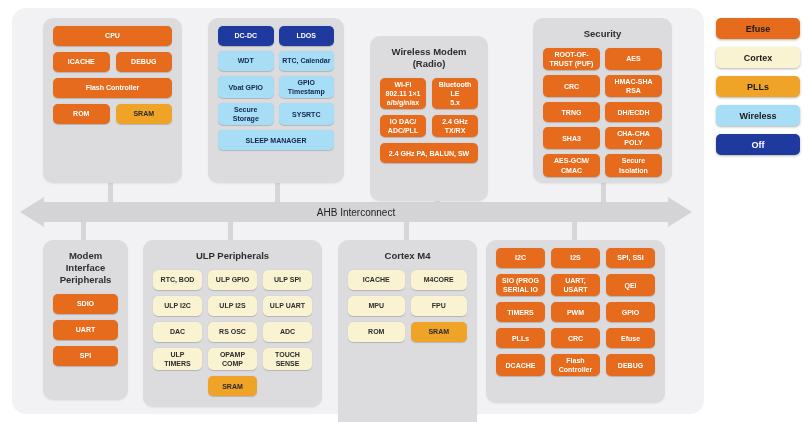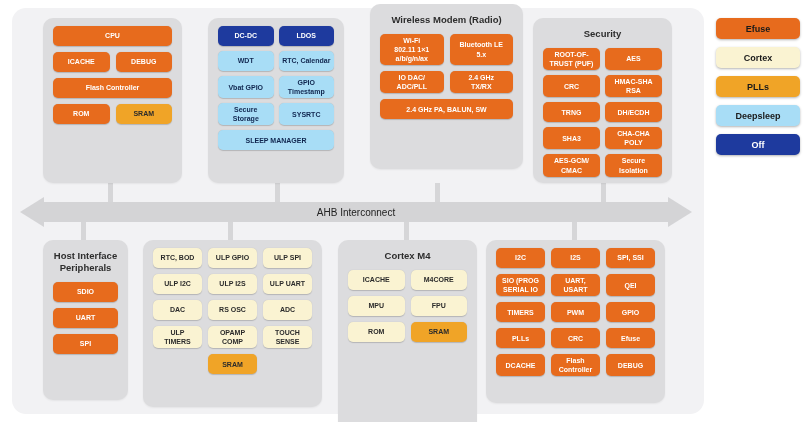--- a/index.html
+++ b/index.html
@@ -30,21 +30,21 @@
     border-radius:5px; min-height:20px; padding:2px 3px; box-sizing:border-box;
     display:flex; align-items:center; justify-content:center; text-align:center;
     font-size:7px; line-height:1.3; font-weight:bold; white-space:pre-line;
     box-shadow:0 0.5px 1px rgba(0,0,0,0.18);
   }
   .chip.span-full { grid-column:1 / -1; }
   .chip.col-2 { grid-column:2; }
   
   #p0 { left:43px;  top:18px;  width:139px; height:165px; }
   #p1 { left:208px; top:18px;  width:136px; height:165px; }
-  #p2 { left:370px; top:4px;  width:153px; height:165px; }
+  #p2 { left:370px; top:36px;  width:118px; height:165px; }
   #p3 { left:533px; top:18px;  width:139px; height:165px; }
   #p4 { left:43px;  top:240px; width:85px;  height:160px; }
   #p5 { left:143px; top:240px; width:179px; height:167px; }
   #p6 { left:338px; top:240px; width:139px; height:216px; }
   #p7 { left:486px; top:240px; width:179px; height:163px; }
   
   .stub { position:absolute; width:5px; background:#D6D6D8; }
   .bus-body {
     position:absolute; left:42px; top:202px; width:628px; height:20px;
     background:#D4D4D6; display:flex; align-items:center; justify-content:center;
@@ -139,29 +139,30 @@
       <div class="chip" style="background: rgb(231, 107, 29); color: rgb(255, 255, 255);">SHA3</div>
       <div class="chip" style="background: rgb(231, 107, 29); color: rgb(255, 255, 255);">CHA-CHA
 POLY</div>
       <div class="chip" style="background: rgb(231, 107, 29); color: rgb(255, 255, 255);">AES-GCM/
 CMAC</div>
       <div class="chip" style="background: rgb(231, 107, 29); color: rgb(255, 255, 255);">Secure
 Isolation</div>
     </div>
 </div>
 <div class="panel" id="p4">
-  <div class="panel-title">Host Interface
+  <div class="panel-title">Modem Interface
 Peripherals</div>
   <div class="chips cols-1">
       <div class="chip" style="background: rgb(231, 107, 29); color: rgb(255, 255, 255);">SDIO</div>
       <div class="chip" style="background: rgb(231, 107, 29); color: rgb(255, 255, 255);">UART</div>
       <div class="chip" style="background: rgb(231, 107, 29); color: rgb(255, 255, 255);">SPI</div>
     </div>
 </div>
 <div class="panel" id="p5">
+  <div class="panel-title">ULP Peripherals</div>
   <div class="chips cols-3">
       <div class="chip" style="background: rgb(250, 243, 210); color: rgb(43, 43, 43);">RTC, BOD</div>
       <div class="chip" style="background: rgb(250, 243, 210); color: rgb(43, 43, 43);">ULP GPIO</div>
       <div class="chip" style="background: rgb(250, 243, 210); color: rgb(43, 43, 43);">ULP SPI</div>
       <div class="chip" style="background: rgb(250, 243, 210); color: rgb(43, 43, 43);">ULP I2C</div>
       <div class="chip" style="background: rgb(250, 243, 210); color: rgb(43, 43, 43);">ULP I2S</div>
       <div class="chip" style="background: rgb(250, 243, 210); color: rgb(43, 43, 43);">ULP UART</div>
       <div class="chip" style="background: rgb(250, 243, 210); color: rgb(43, 43, 43);">DAC</div>
       <div class="chip" style="background: rgb(250, 243, 210); color: rgb(43, 43, 43);">RS OSC</div>
       <div class="chip" style="background: rgb(250, 243, 210); color: rgb(43, 43, 43);">ADC</div>
@@ -204,15 +205,15 @@
       <div class="chip" style="background: rgb(231, 107, 29); color: rgb(255, 255, 255);">Flash
 Controller</div>
       <div class="chip" style="background: rgb(231, 107, 29); color: rgb(255, 255, 255);">DEBUG</div>
     </div>
 </div>
 
 <div class="legend">
     <div class="legend-pill" style="top: 0px; background: rgb(231, 107, 29); color: rgb(26, 26, 26);">Efuse</div>
     <div class="legend-pill" style="top: 29px; background: rgb(250, 243, 210); color: rgb(26, 26, 26);">Cortex</div>
     <div class="legend-pill" style="top: 58px; background: rgb(240, 164, 39); color: rgb(26, 26, 26);">PLLs</div>
-    <div class="legend-pill" style="top: 87px; background: rgb(168, 221, 246); color: rgb(26, 26, 26);">Deepsleep</div>
+    <div class="legend-pill" style="top: 87px; background: rgb(168, 221, 246); color: rgb(26, 26, 26);">Wireless</div>
     <div class="legend-pill" style="top: 116px; background: rgb(30, 58, 158); color: rgb(255, 255, 255);">Off</div>
   </div>
 
 </body></html>

